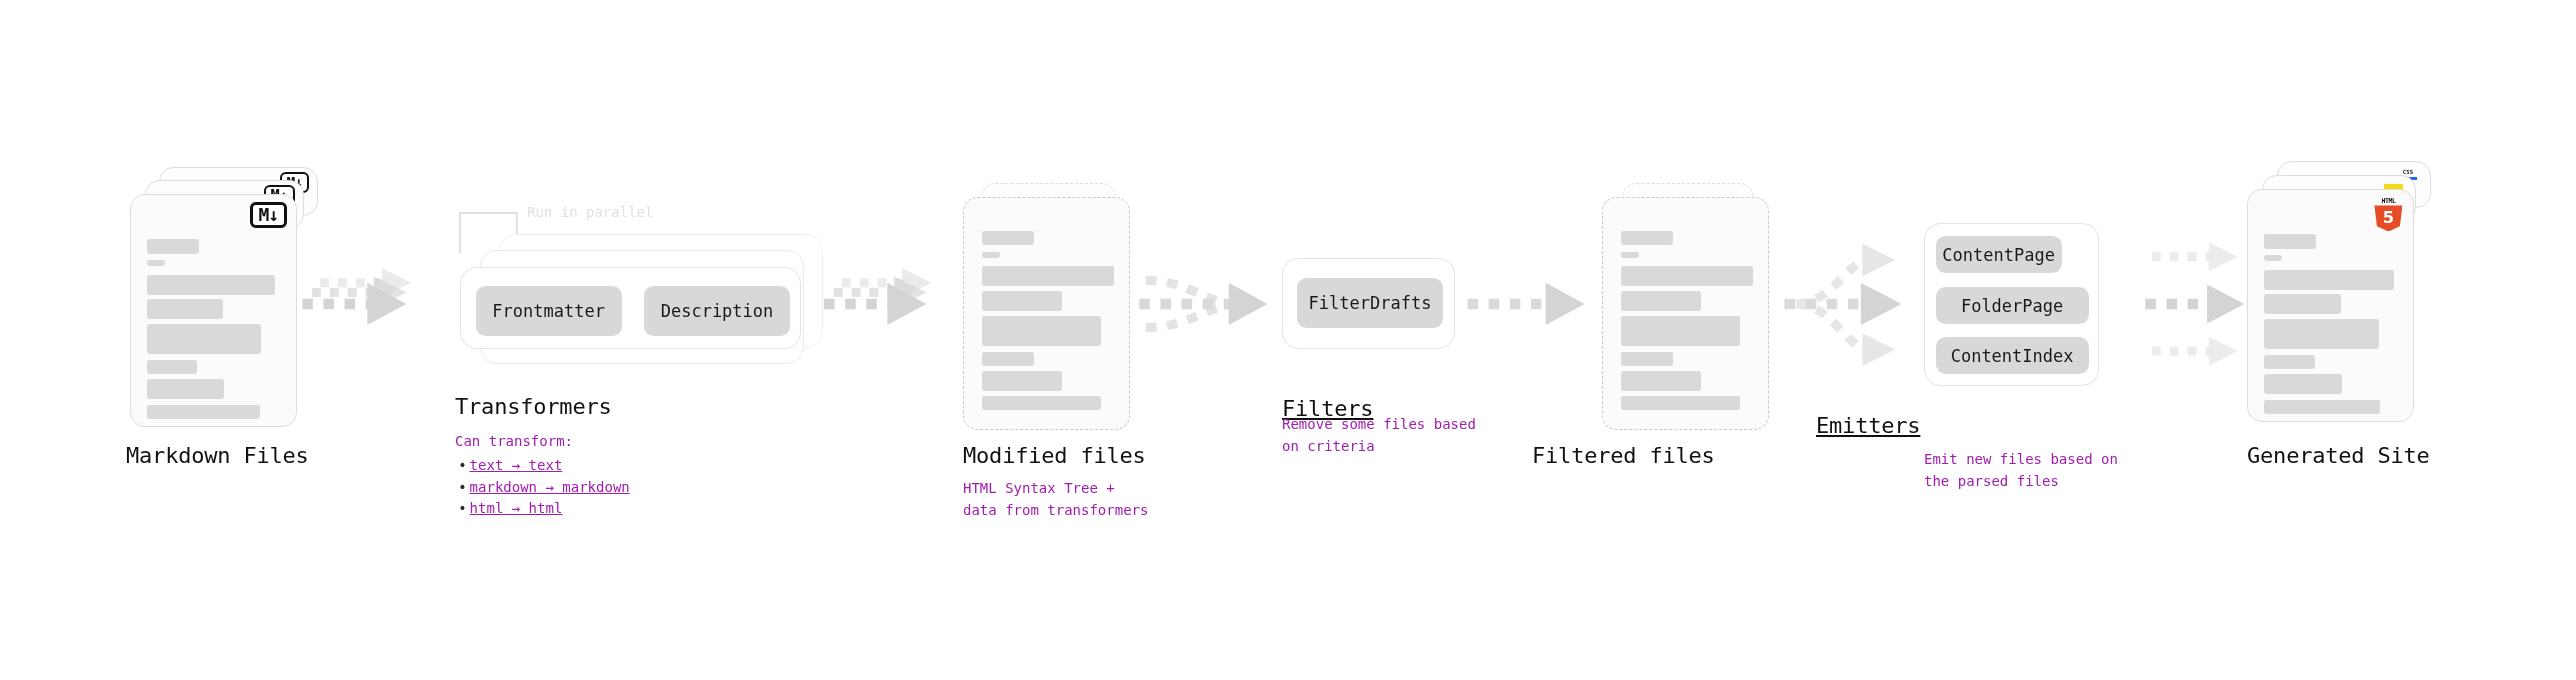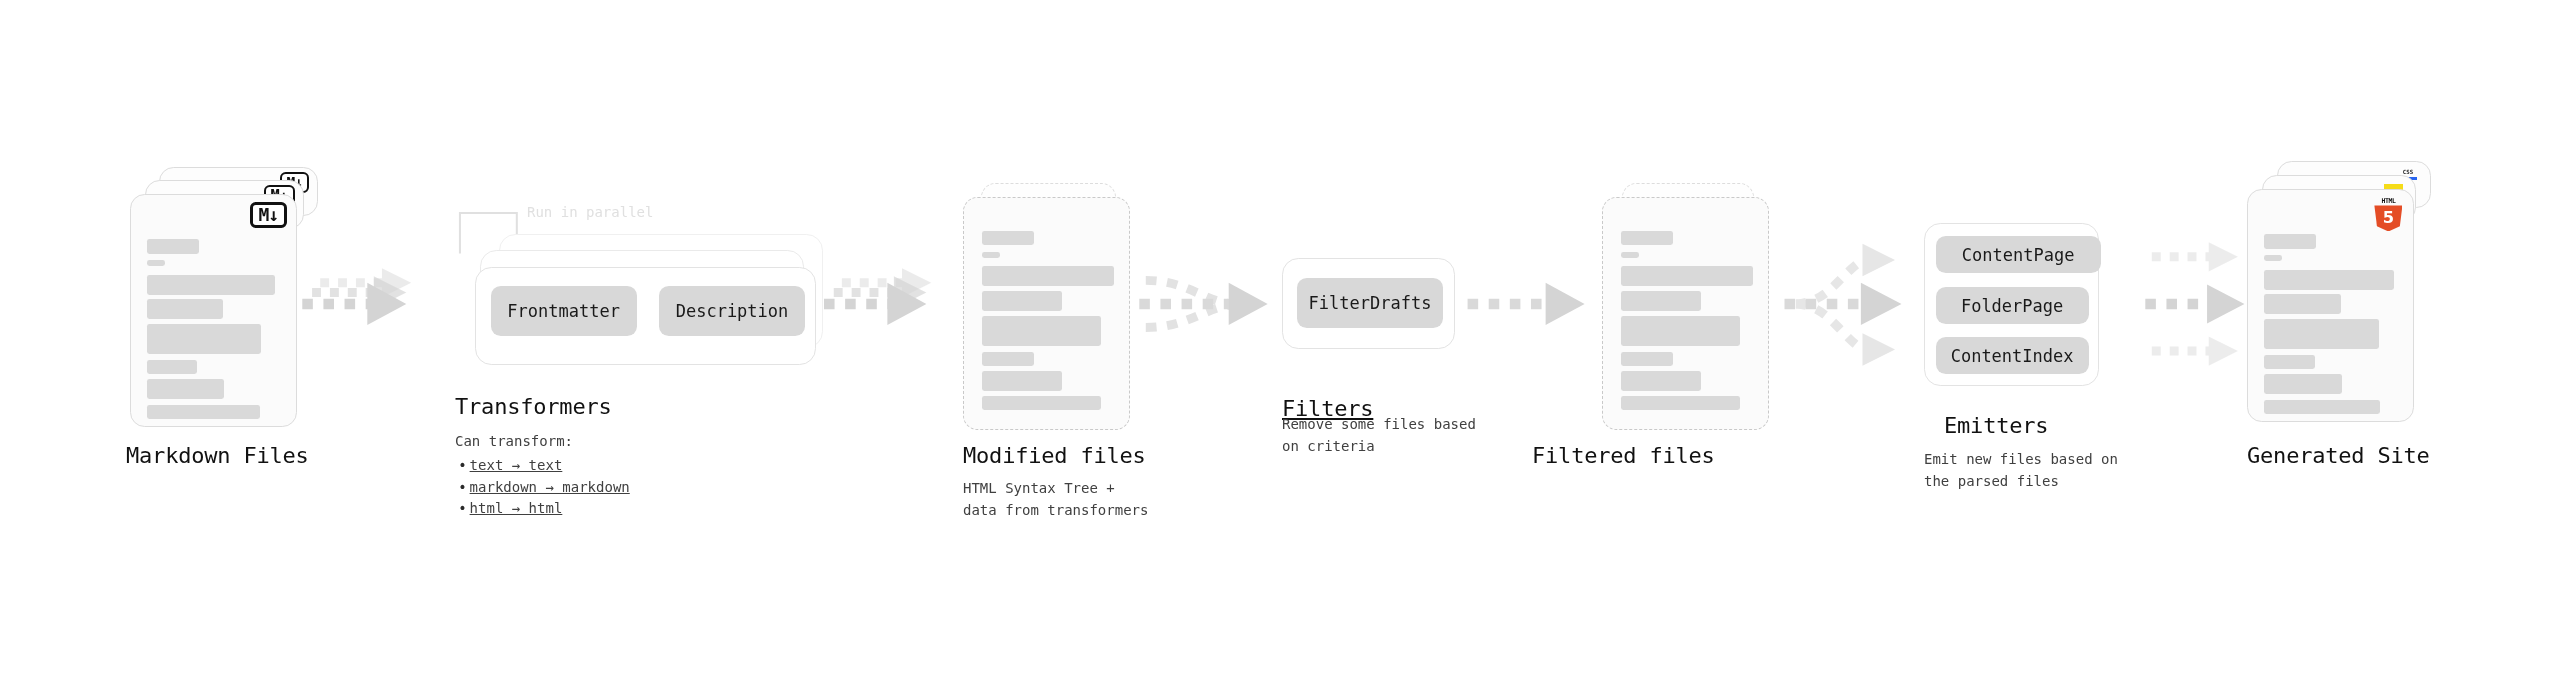--- a/index.html
+++ b/index.html
@@ -87,21 +87,21 @@
   .title {
     position: absolute;
     font-size: 22px;
     color: #111;
     white-space: nowrap;
     letter-spacing: -0.2px;
   }
   .sub {
     position: absolute;
     font-size: 14px;
-    color: #404040;
+    color: #a21caf;
     line-height: 1.55;
     white-space: nowrap;
   }
   .sub .bullet-list { list-style: none; margin-top: 2.4px; text-decoration: underline; }
   .sub .bullet-list li { position: relative; padding-left: 14.6px; }
   .sub .bullet-list li::before {
     content: "\2022"; position: absolute; left: 3.3px; top: 0; color: #2a2a2a;
   }
 
   .parallel-note {
@@ -240,21 +240,21 @@
   <div class="panel" style="left:499px; top:234px; width:324px; height:114px; border-color:#f0f0f0;">
     <div class="chip" style="left:23px; top:19.5px; width:130px; height:50px; background:#ededed;"></div>
     <div class="chip" style="left:172px; top:19.5px; width:130px; height:50px; background:#ededed;"></div>
   </div>
 
   <div class="panel" style="left:480px; top:250px; width:324px; height:114px; border-color:#eaeaea;">
     <div class="chip" style="left:23px; top:19.5px; width:130px; height:50px; background:#e5e5e5;"></div>
     <div class="chip" style="left:172px; top:19.5px; width:130px; height:50px; background:#e5e5e5;"></div>
   </div>
 
-  <div class="panel" style="left:475px; top:267px; width:341px; height:98px; border-color:#e3e3e3;">
+  <div class="panel" style="left:460px; top:267px; width:341px; height:82px; border-color:#e3e3e3;">
     <div class="chip" style="left:14.6px; top:18px; width:146px; height:50px;">Frontmatter</div>
     <div class="chip" style="left:183px; top:18px; width:146px; height:50px;">Description</div>
   </div>
 
   <div class="title" style="left:455px; top:394px;">Transformers</div>
   <div class="sub" style="left:455px; top:431px;">
     <div>Can transform:</div>
     <ul class="bullet-list">
       <li>text → text</li>
       <li>markdown → markdown</li>
@@ -299,25 +299,25 @@
       <div class="skel" style="left:18px; top:93px; width:80px; height:19.5px;"></div>
       <div class="skel" style="left:18px; top:118px; width:119px; height:30px;"></div>
       <div class="skel" style="left:18px; top:154px; width:52px; height:14px;"></div>
       <div class="skel" style="left:18px; top:173px; width:80px; height:19.5px;"></div>
       <div class="skel" style="left:18px; top:198px; width:119px; height:14px;"></div>
     </div>
   </div>
   <div class="title" style="left:1532px; top:443px;">Filtered files</div>
 
   <div class="panel" style="left:1924px; top:223px; width:175px; height:163px;">
-    <div class="chip" style="left:10.6px; top:12.2px; width:165px; height:37px;">ContentPage</div>
+    <div class="chip" style="left:10.6px; top:12.2px; width:126px; height:37px;">ContentPage</div>
     <div class="chip" style="left:10.6px; top:63px; width:153px; height:37px;">FolderPage</div>
     <div class="chip" style="left:10.6px; top:113px; width:153px; height:37px;">ContentIndex</div>
   </div>
-  <div class="title" style="left:1944px; top:413px;">Emitters</div>
+  <div class="title" style="left:1816px; top:413px;text-decoration:underline;">Emitters</div>
   <div class="sub" style="left:1924px; top:449px;">
     <div>Emit new files based on</div>
     <div>the parsed files</div>
   </div>
 
   <div class="doc-stack" style="left:2247px; top:161px; width:195px; height:268px;">
 
     <div class="doc ghost" style="left:30px; top:0px; width:154px; height:47px;">
       <div class="css-badge" style="right:13px; top:8.1px; width:18px;">
         <div class="txt">CSS</div>

